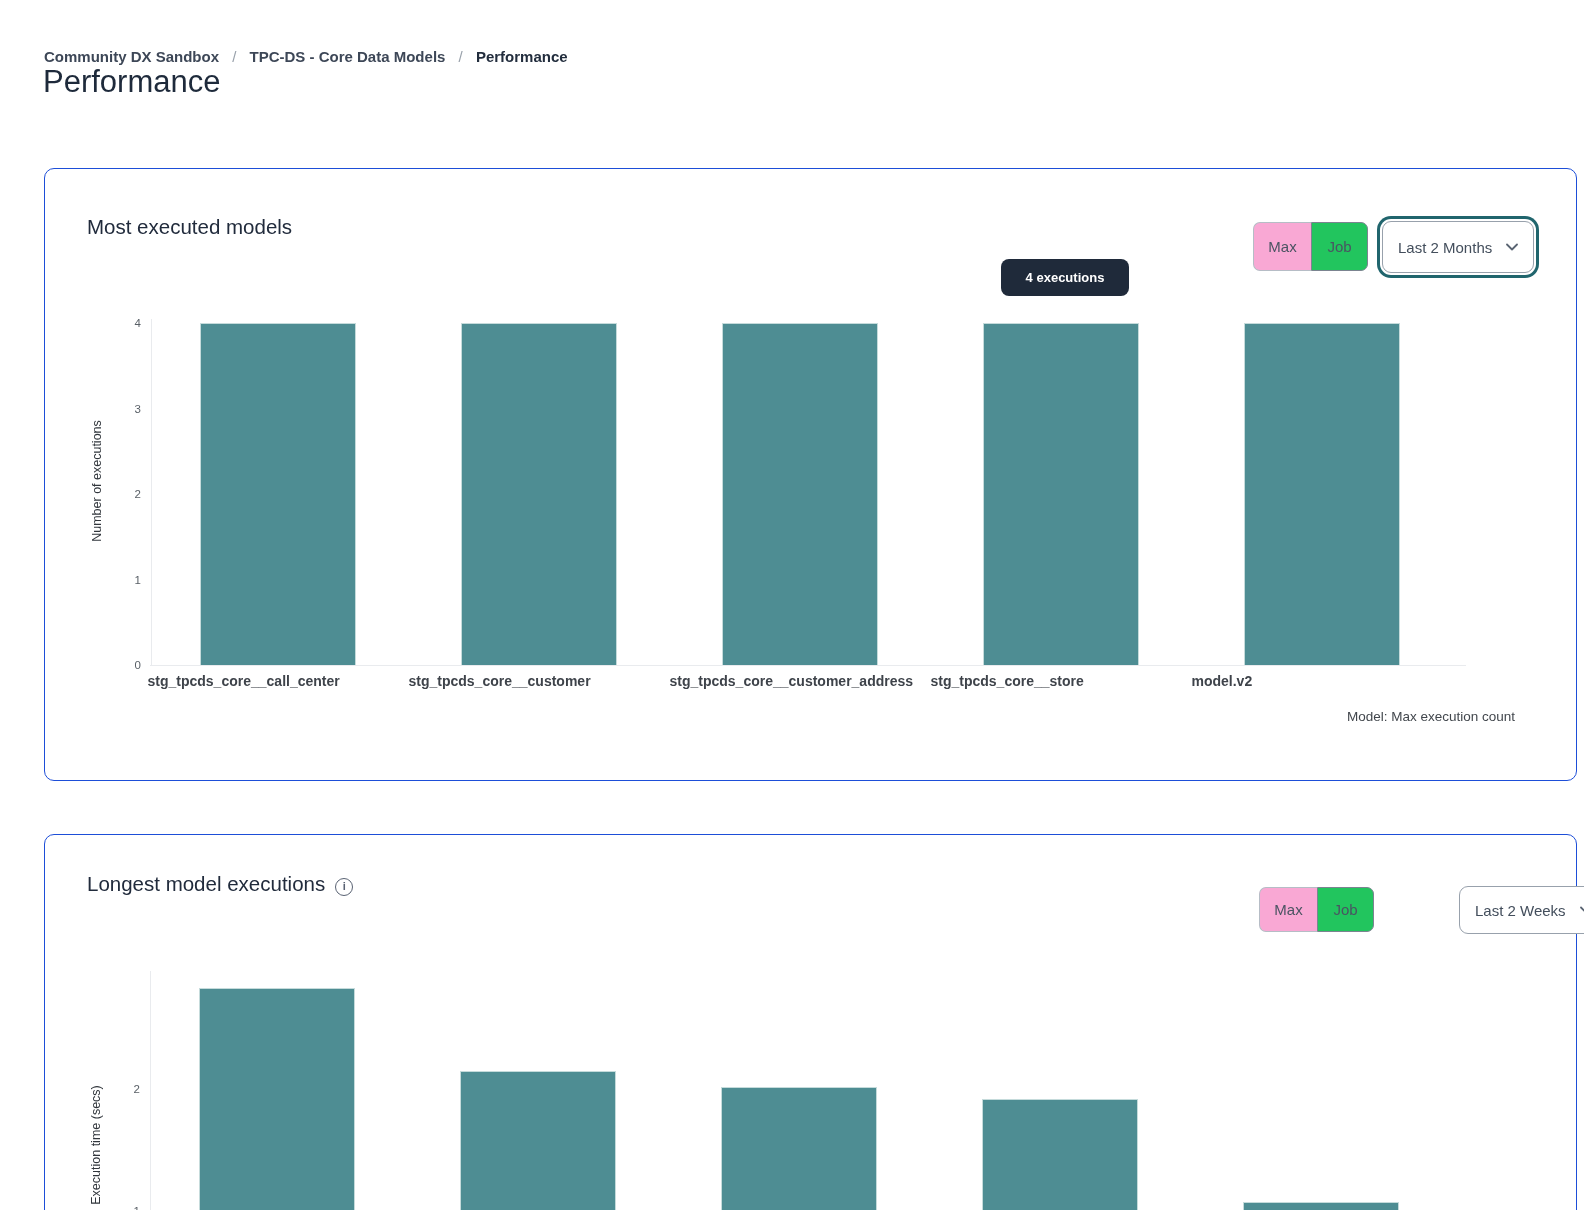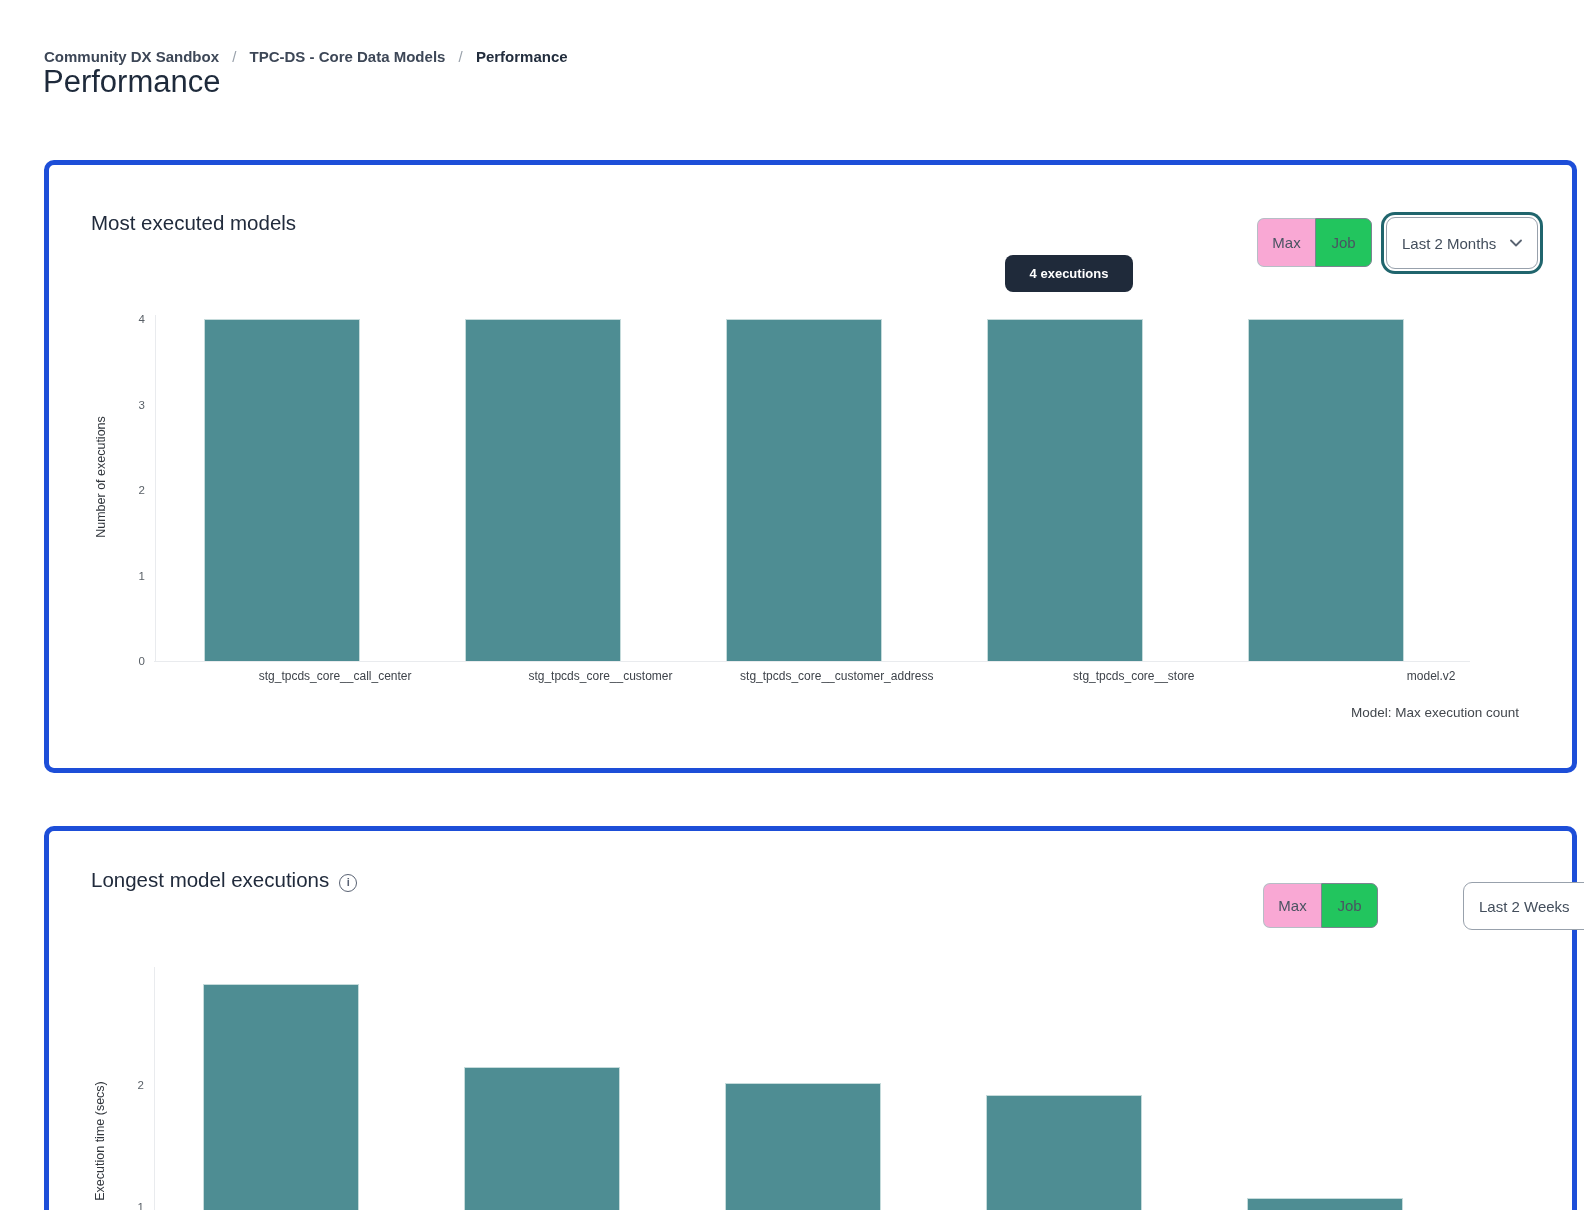--- a/index.html
+++ b/index.html
@@ -16,21 +16,21 @@
     color:#1e2a3b;
   }
   
   .breadcrumb{position:absolute;left:44px;top:28px;font-size:15px;font-weight:700;color:#3d4757;margin-top:20px;}
   .breadcrumb .sep{color:#99a1ab;font-weight:400;margin:0 9px;}
   .breadcrumb .crumb{cursor:pointer;}
   .breadcrumb .current{color:#222d3d;}
   
   .page-title{position:absolute;left:43px;top:64px;margin:0;font-size:31px;font-weight:500;color:#1e2a3b;}
   
-  .card{position:absolute;left:44px;width:1533px;background:#fff;border:5px solid #1d4ed8;border-radius:10px;}
+  .card{position:absolute;left:44px;width:1533px;background:#fff;border:1px solid #1d4ed8;border-radius:10px;margin-top:8px;}
   .card-1{top:160px;height:613px;}
   .card-2{top:826px;height:620px;}
   .card-title{position:absolute;left:42px;font-size:20.5px;font-weight:400;color:#212b3c;white-space:nowrap;}
   .card-1 .card-title{top:46px;}
   .card-2 .card-title{top:37px;}
   .info-icon{
     display:inline-block;width:18px;height:18px;border:1.4px solid #596273;border-radius:50%;
     font-size:11px;line-height:15px;text-align:center;color:#596273;font-weight:700;
     vertical-align:1px;margin-left:10px;cursor:pointer;
   }
@@ -55,21 +55,21 @@
     position:absolute;left:956px;top:90px;width:128px;height:37px;
     background:var(--tooltip-bg);color:#fff;border-radius:8px;
     display:flex;align-items:center;justify-content:center;
     font-size:13px;font-weight:700;z-index:5;
   }
   
   .chart{position:absolute;left:0;top:0;width:100%;height:100%;}
   .axis-line{position:absolute;background:#e9ebee;}
   .ytick{position:absolute;font-size:11.5px;color:#585f66;text-align:right;height:14px;line-height:14px;}
   .bar{position:absolute;background:var(--bar);border:1px solid #c5dbdb;border-bottom:none;}
-  .cat{position:absolute;font-size:12px;color:#3e434a;text-align:right;white-space:nowrap;}
+  .cat{position:absolute;font-size:14px;color:#3e434a;text-align:left;white-space:nowrap;font-weight:bold;}
   .ylabel{
     position:absolute;transform:translate(-50%,-50%) rotate(-90deg);
     white-space:nowrap;font-size:12.5px;color:#31363c;
   }
   .xlabel{position:absolute;text-align:right;font-size:13.5px;color:#42474d;}
 </style>
 </head>
 <body>
 
 <nav class="breadcrumb">

